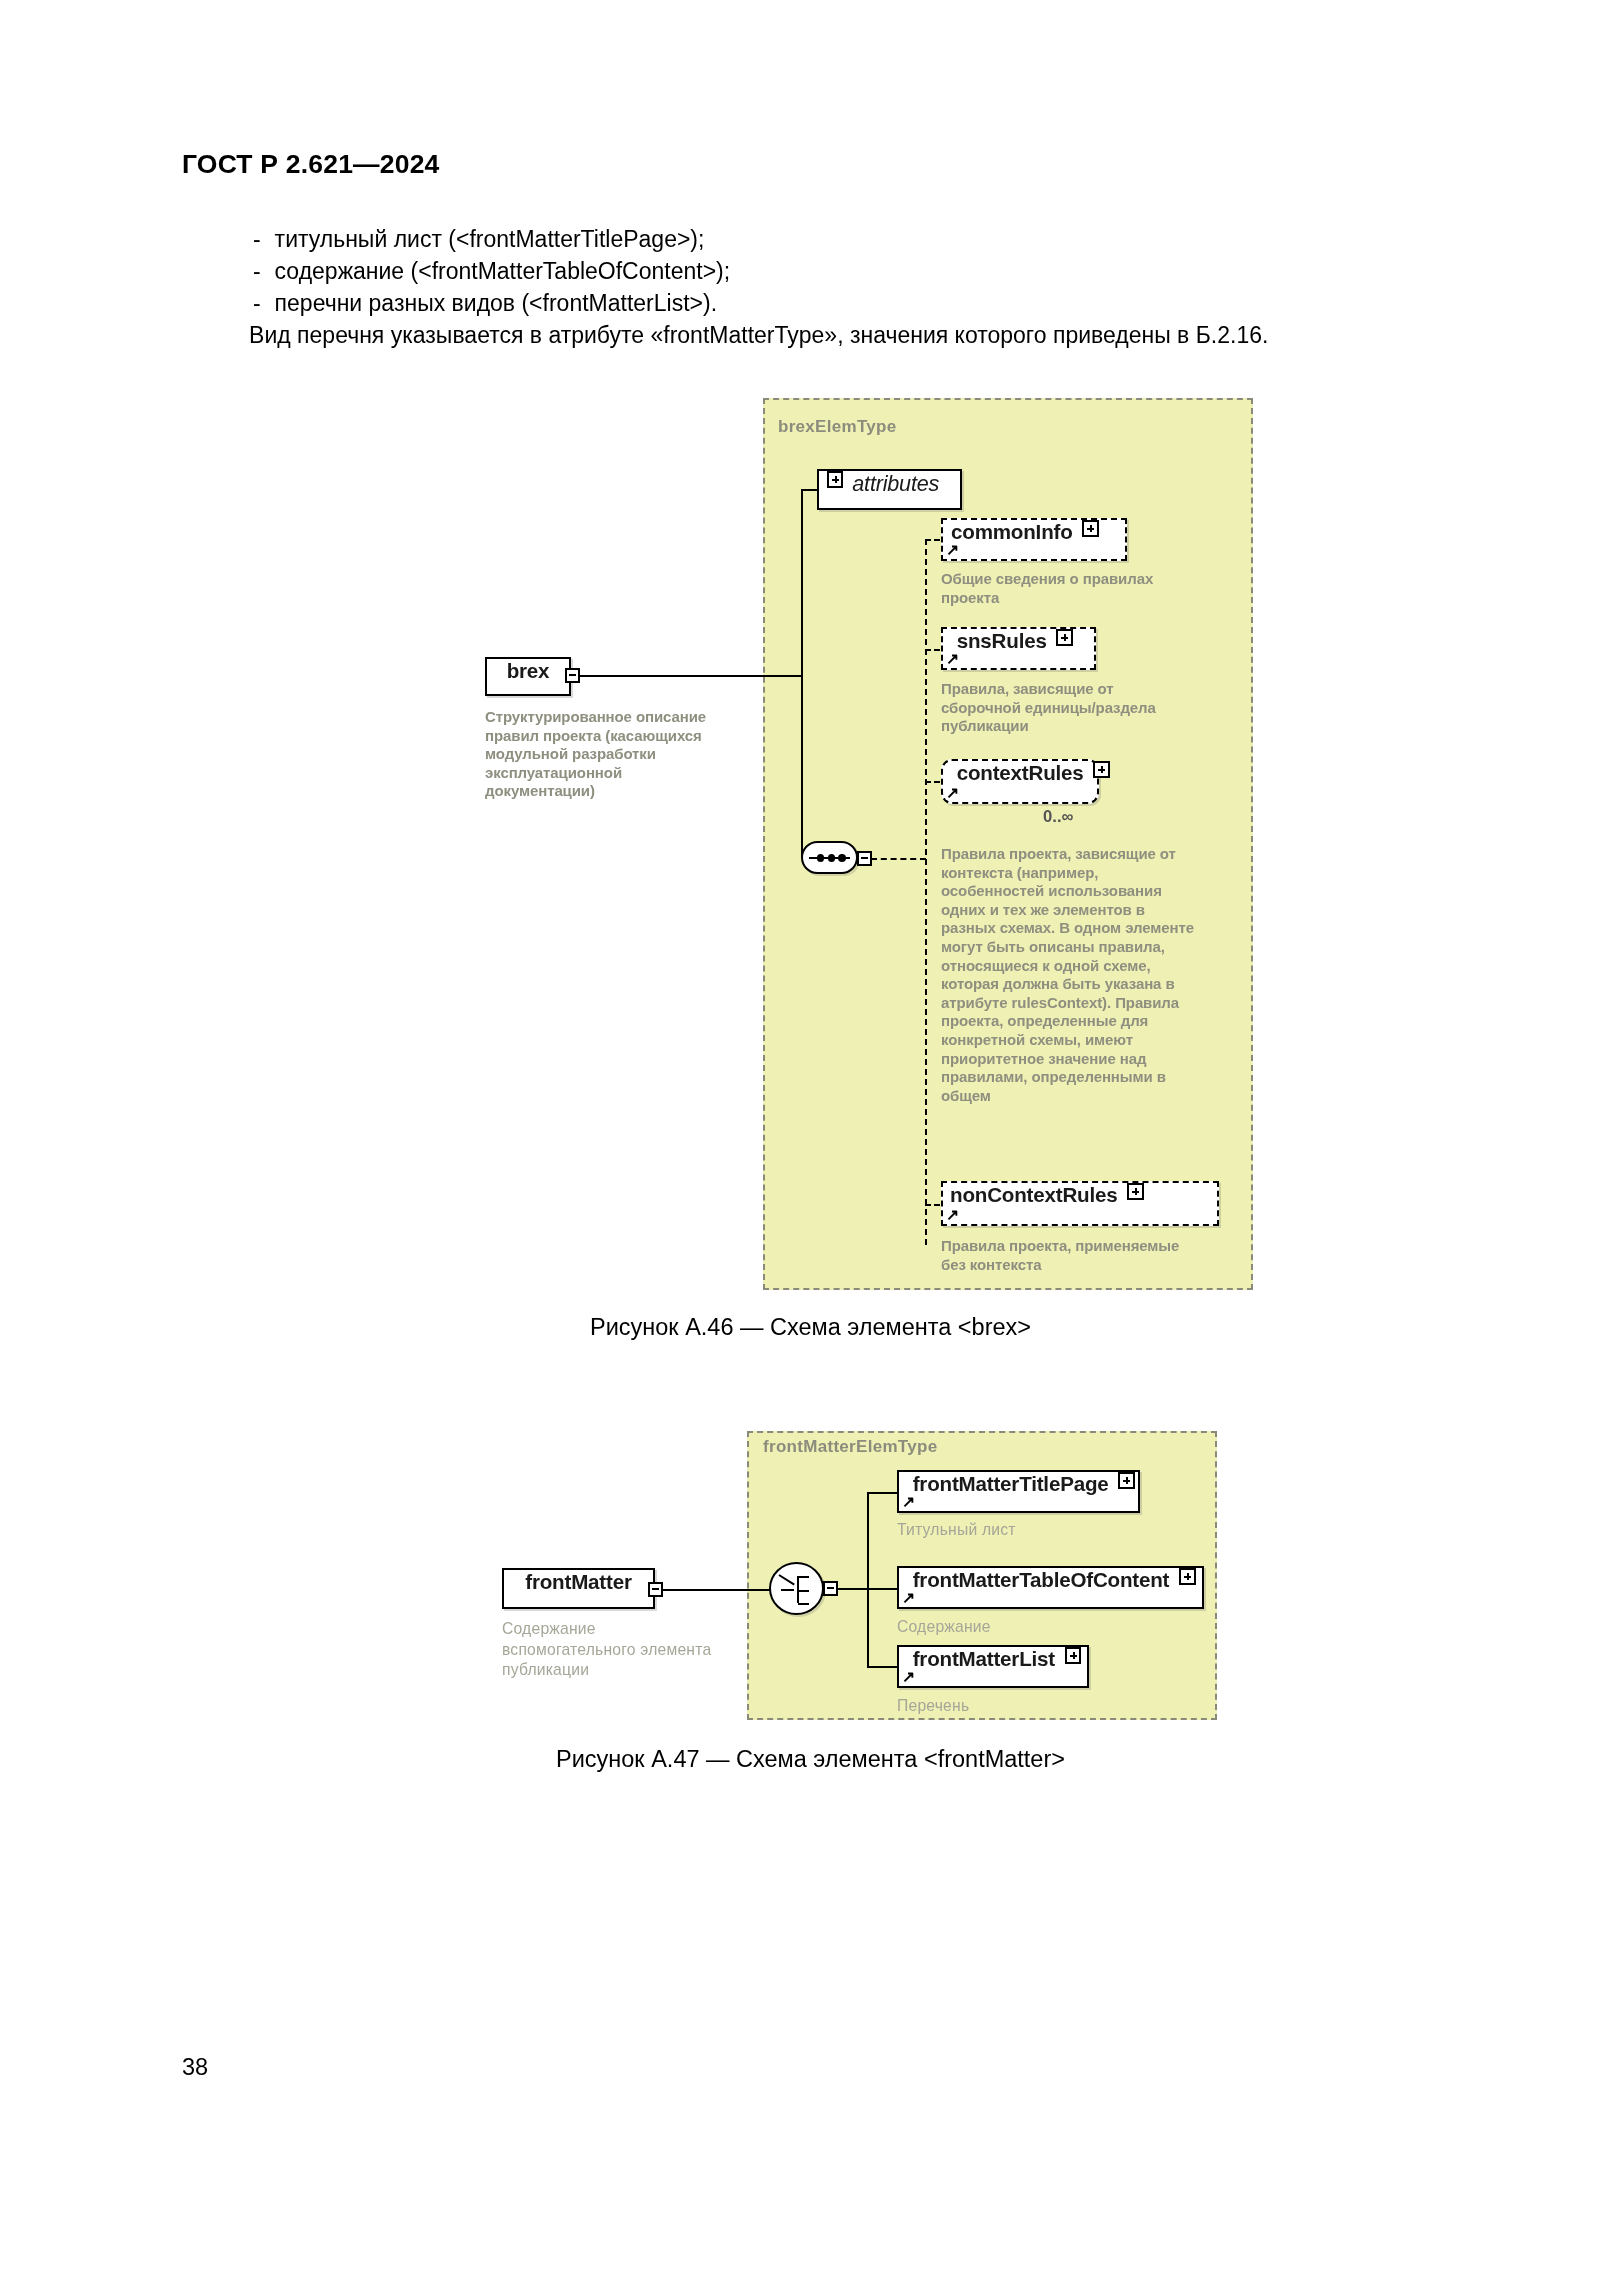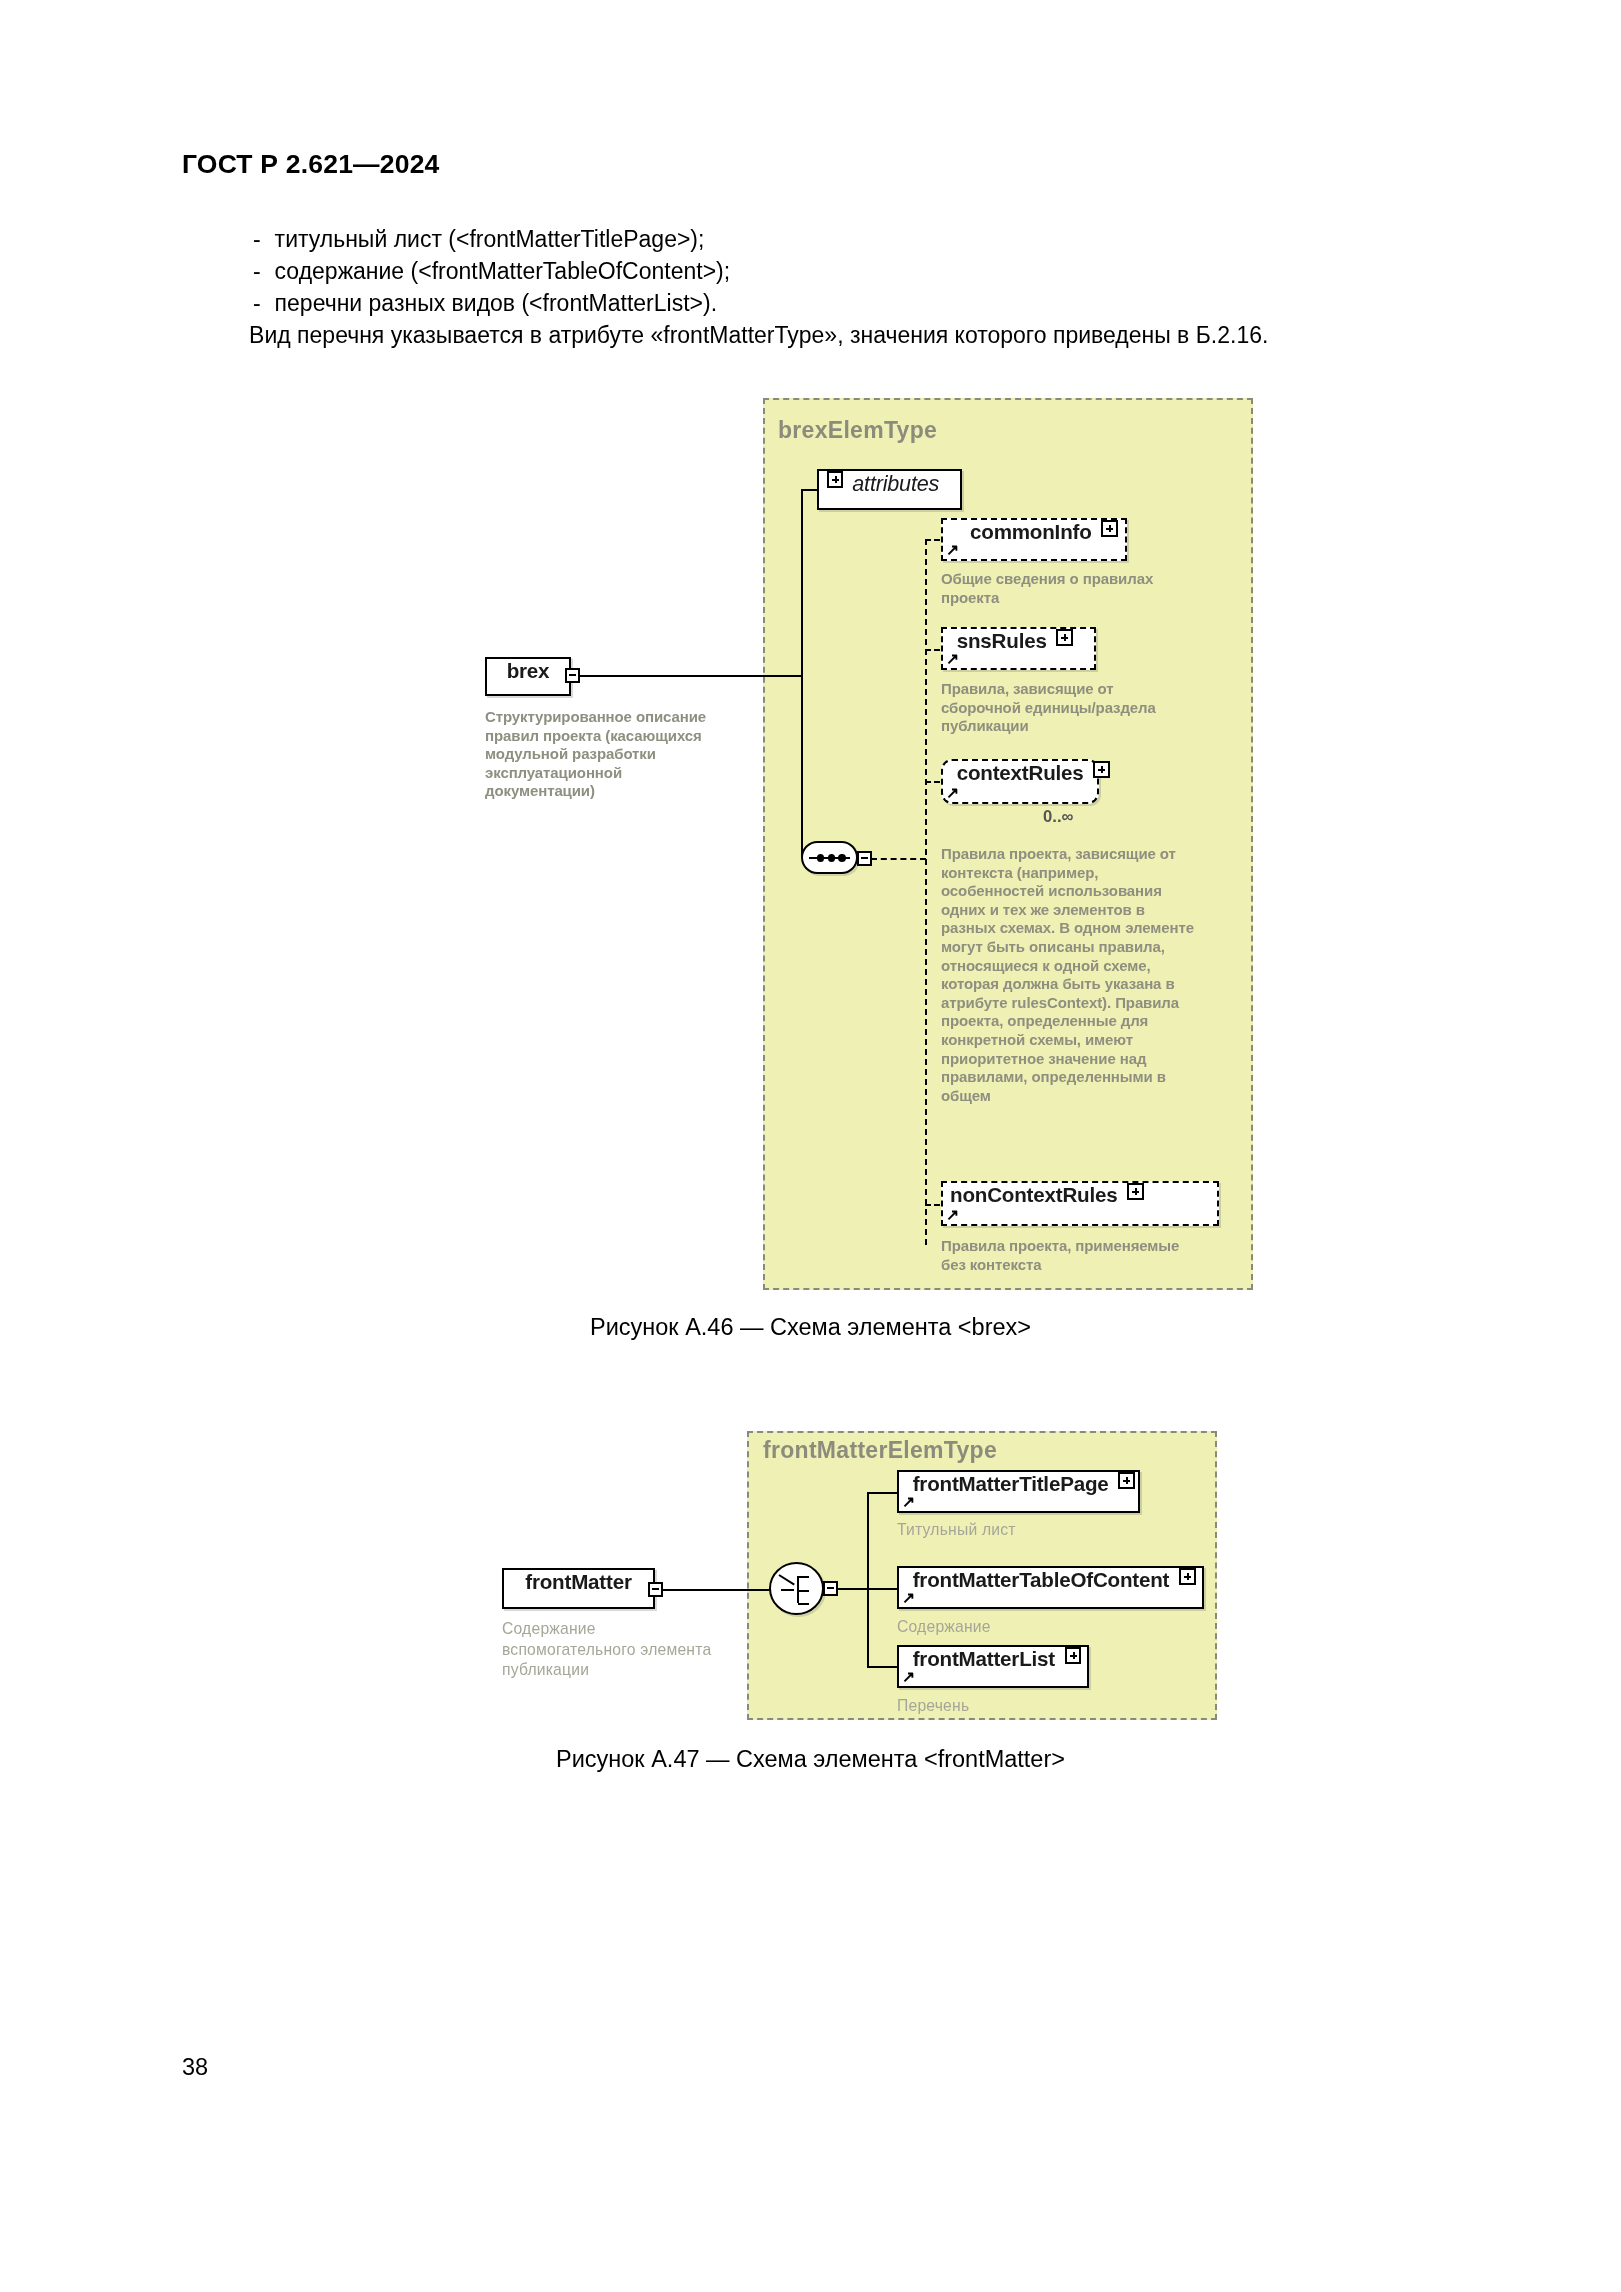--- a/index.html
+++ b/index.html
@@ -73,21 +73,21 @@
 
   
   .ct-box {
     position: absolute;
     background: #eff0b4;
     border: 2px dashed #8a8a7a;
     box-sizing: border-box;
   }
   .ct-title {
     position: absolute;
-    font-size: 23px;
+    font-size: 17px;
     font-weight: bold;
     color: #8c8c7d;
     letter-spacing: 0.3px;
     white-space: nowrap;
   }
 
   
   .node {
     position: absolute;
     background: #ffffff;
@@ -329,21 +329,21 @@
     <span class="dot" style="left:24.5px;"></span>
     <span class="dot" style="left:35px;"></span>
   </div>
   <div class="port" style="left:857px; top:851px;"></div>
 
   <div class="dline-h" style="left:871px; top:858px; width:55px;"></div>
 
   <div class="dline-v" style="left:925px; top:539px; height:706px;"></div>
 
   <div class="dline-h" style="left:925px; top:539px; width:33px;"></div>
-  <div class="node optional" style="left:941px; top:518px; width:186px; height:43px; gap:9.8px; justify-content:flex-start; padding-left:27px;">
+  <div class="node optional" style="left:941px; top:518px; width:186px; height:43px; gap:9.8px; justify-content:flex-start; padding-left:8px;">
     <span class="node-label">commonInfo</span>
     <span class="plus"></span>
     <span class="ref-arrow"></span>
   </div>
   <div class="annot" style="left:941px; top:570px; width:245px;">Общие сведения о правилах проекта</div>
 
   <div class="dline-h" style="left:925px; top:649px; width:33px;"></div>
   <div class="node optional" style="left:941px; top:627px; width:155px; height:43px; gap:9.8px; justify-content:flex-start; padding-left:13.7px;">
     <span class="node-label">snsRules</span>
     <span class="plus"></span>

